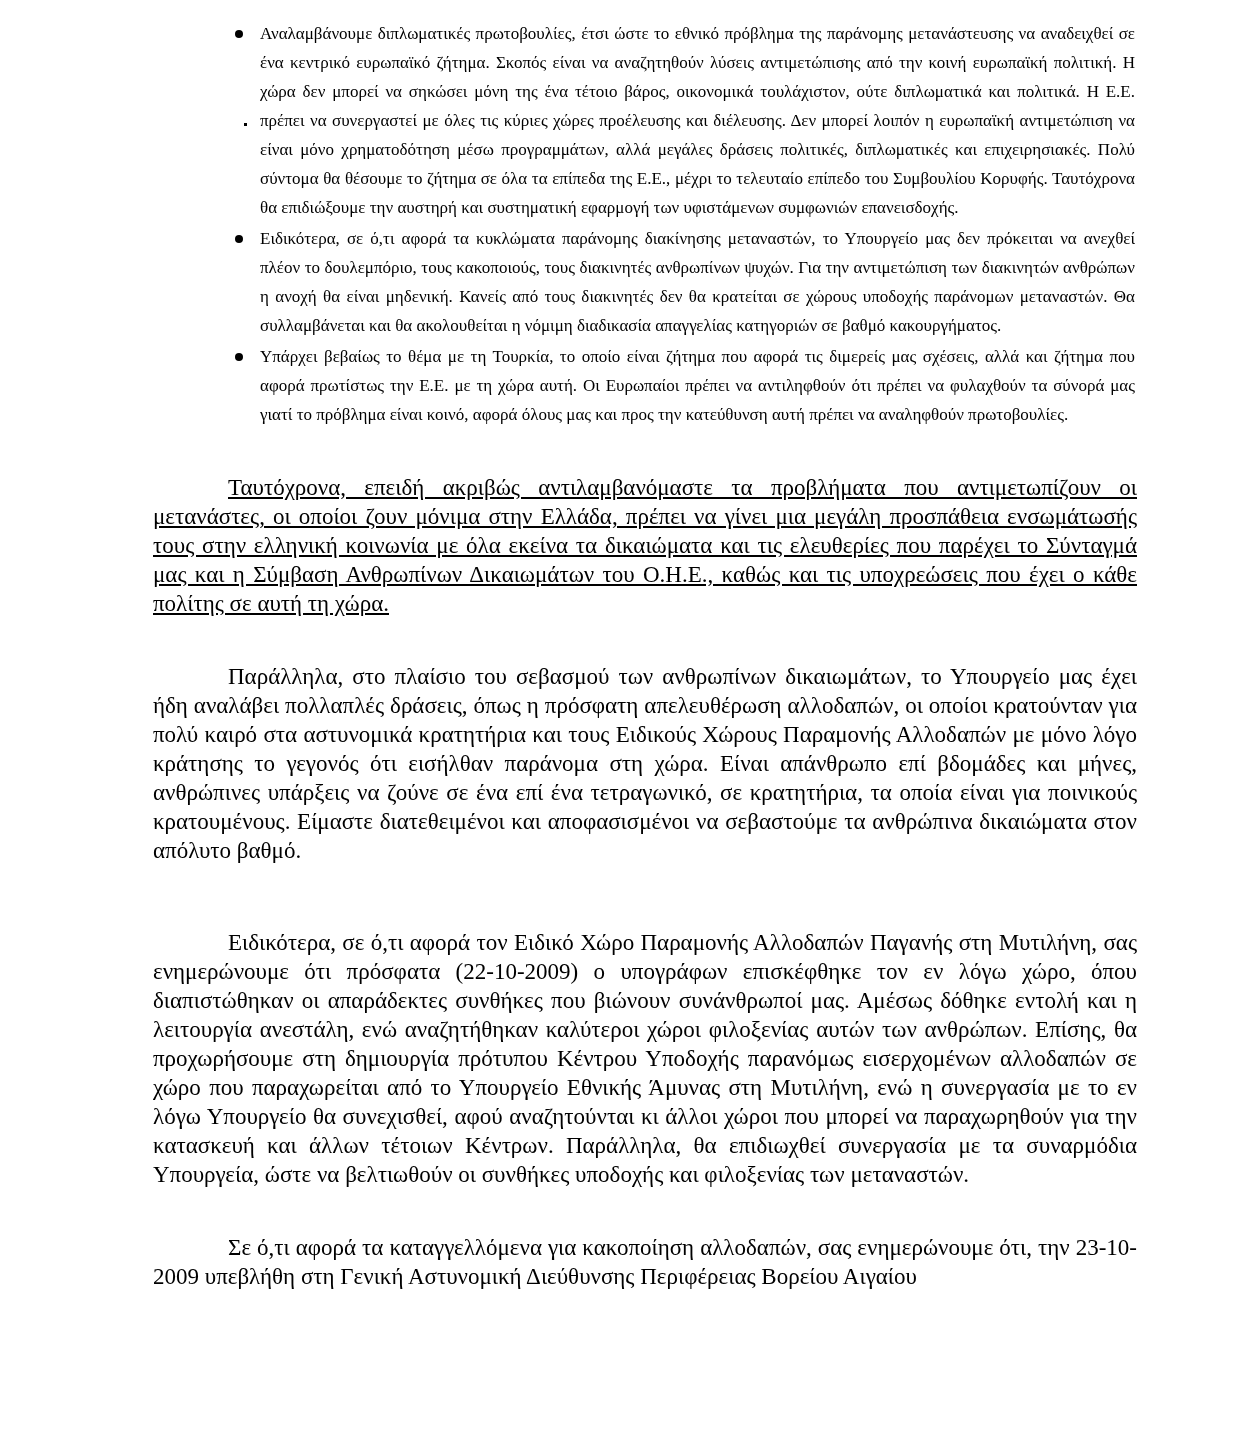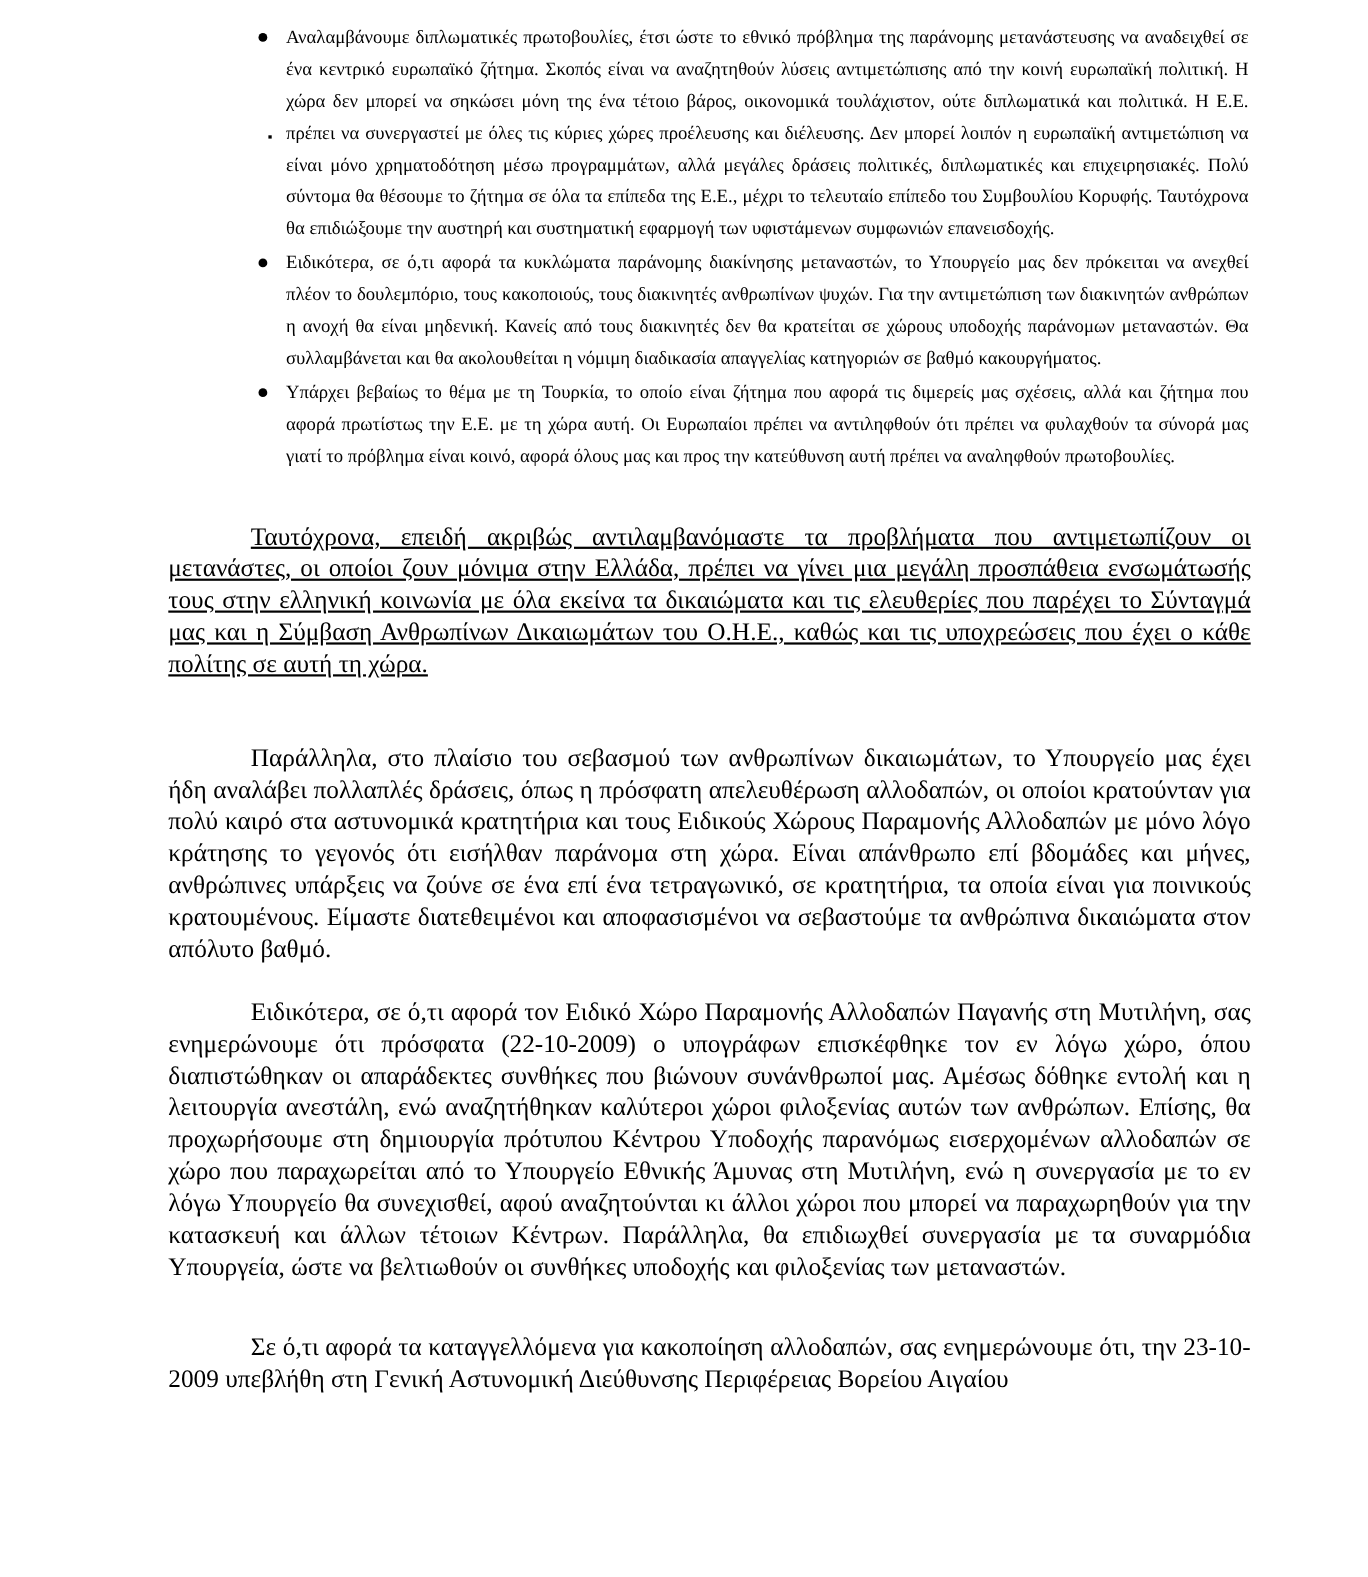--- a/index.html
+++ b/index.html
@@ -51,22 +51,22 @@
     background: #000;
   }
   .para {
     font-size: 23px;
     line-height: 29px;
     text-align: justify;
     text-indent: 75px;
     margin: 0;
   }
   .p1 { margin-top: 44px; text-decoration: underline; }
-  .p2 { margin-top: 56px; }
-  .p3 { margin-top: 28px; }
+  .p2 { margin-top: 44px; }
+  .p3 { margin-top: 63px; }
   .p4 { margin-top: 44px; }
 </style>
 </head>
 <body>
 
 <div class="stray-mark"></div>
 
 <div class="page">
   <ul class="bullets">
     <li class="bullet-item">

